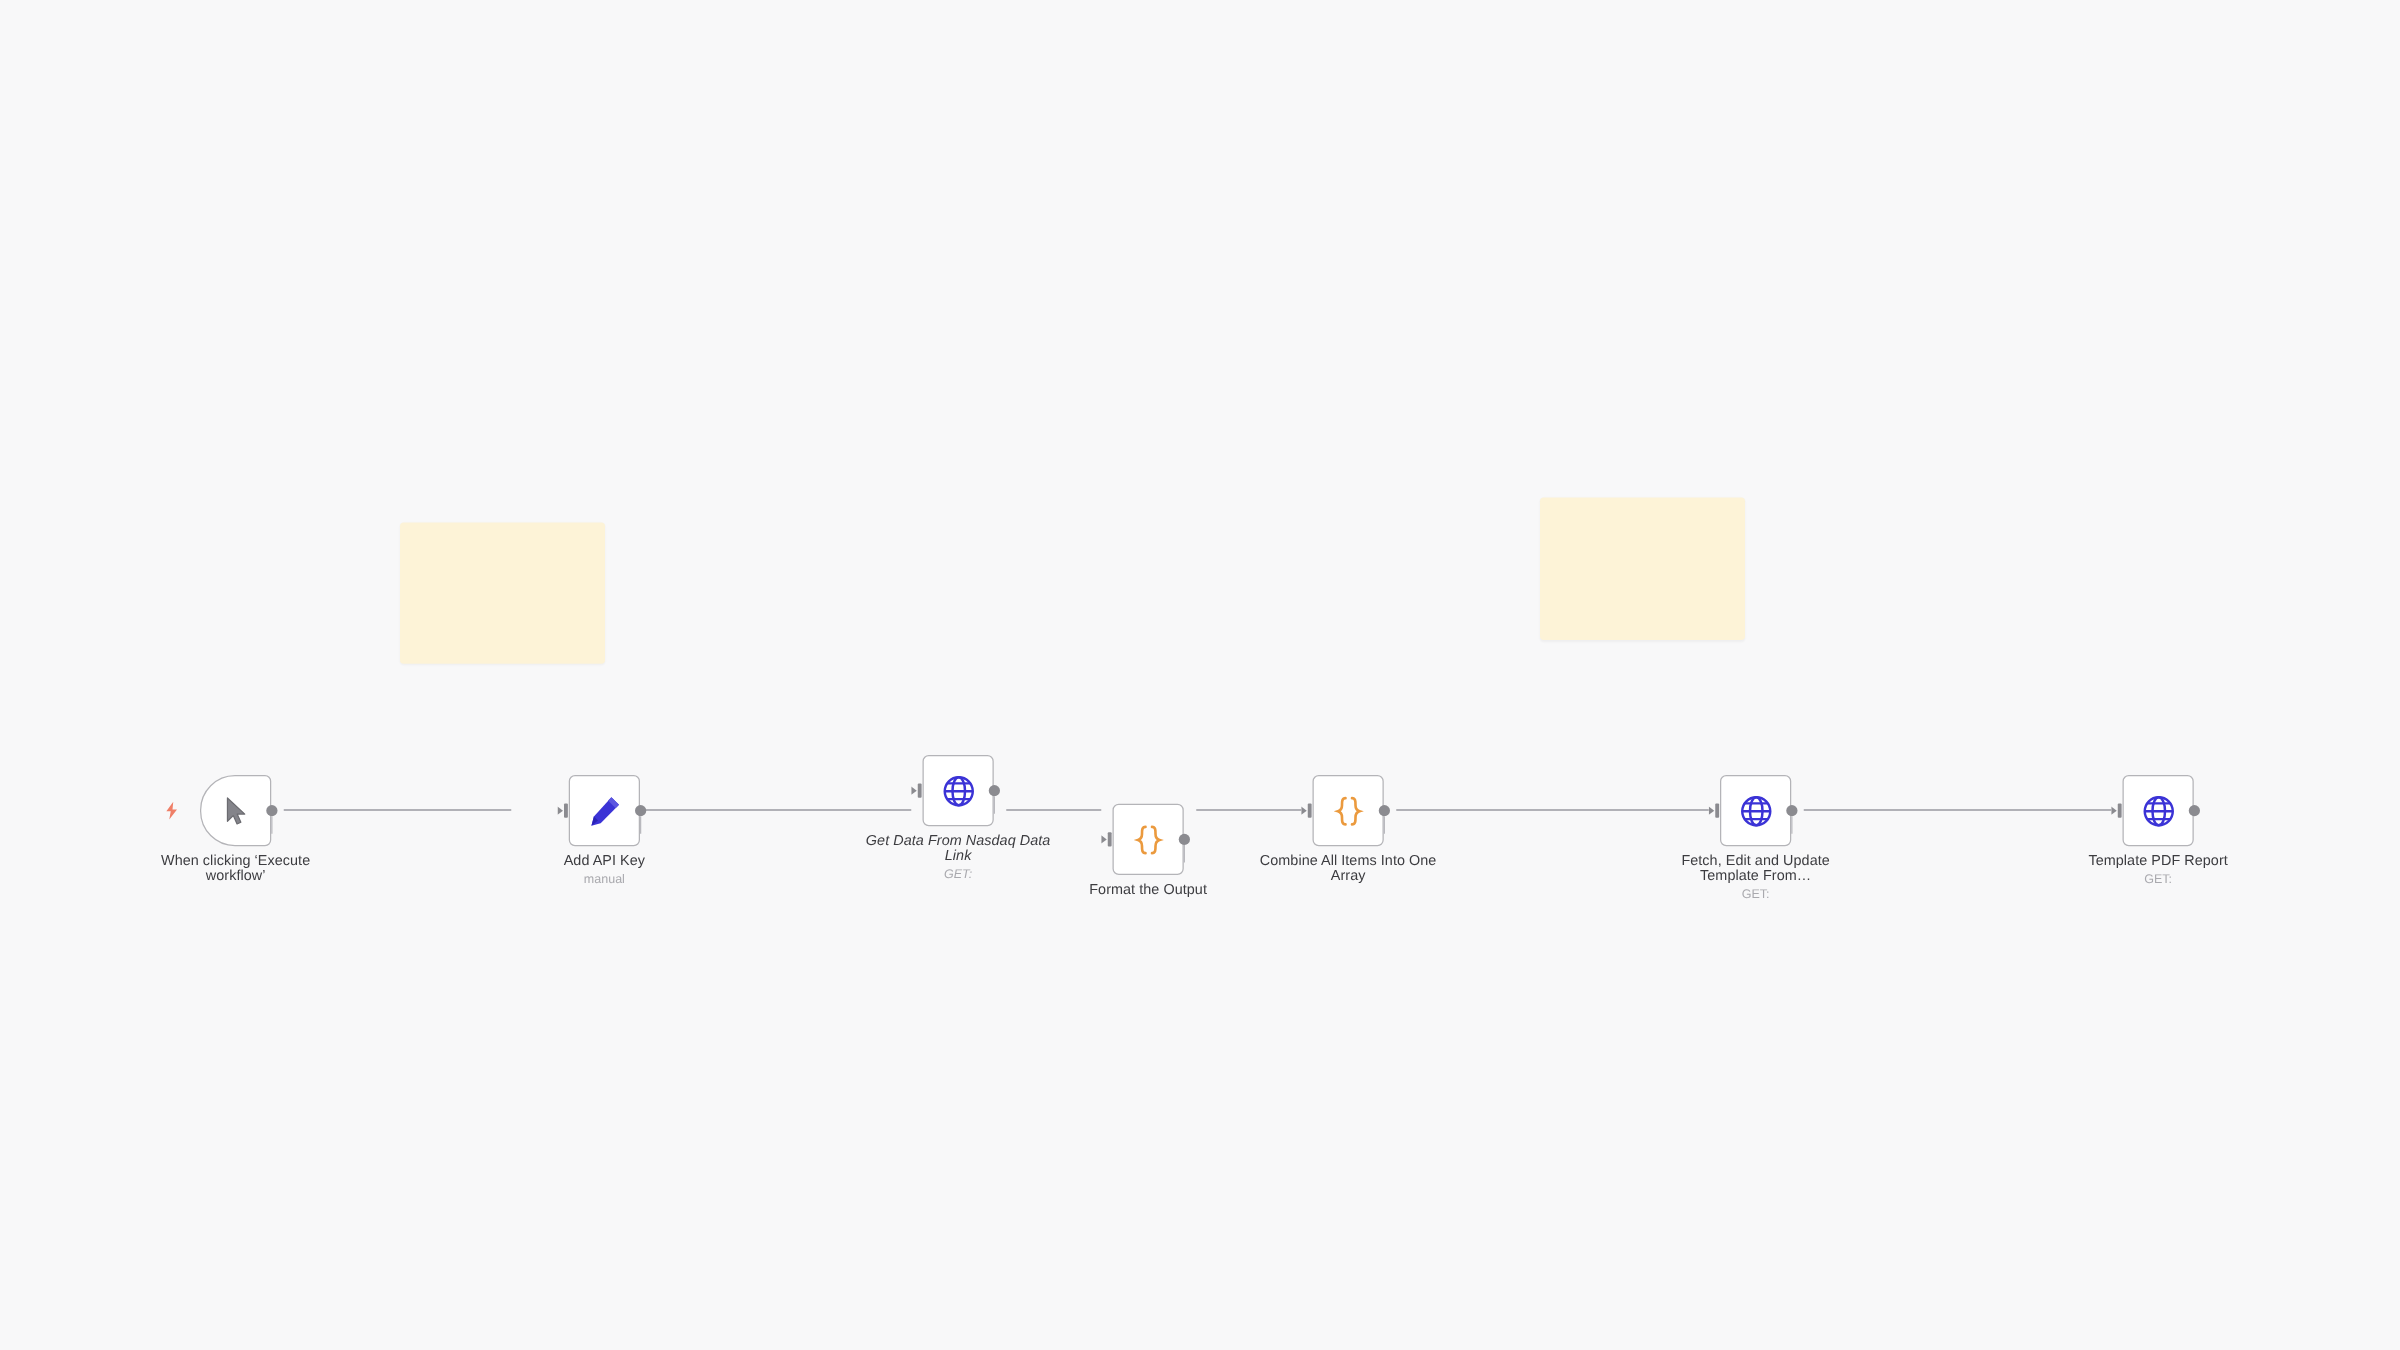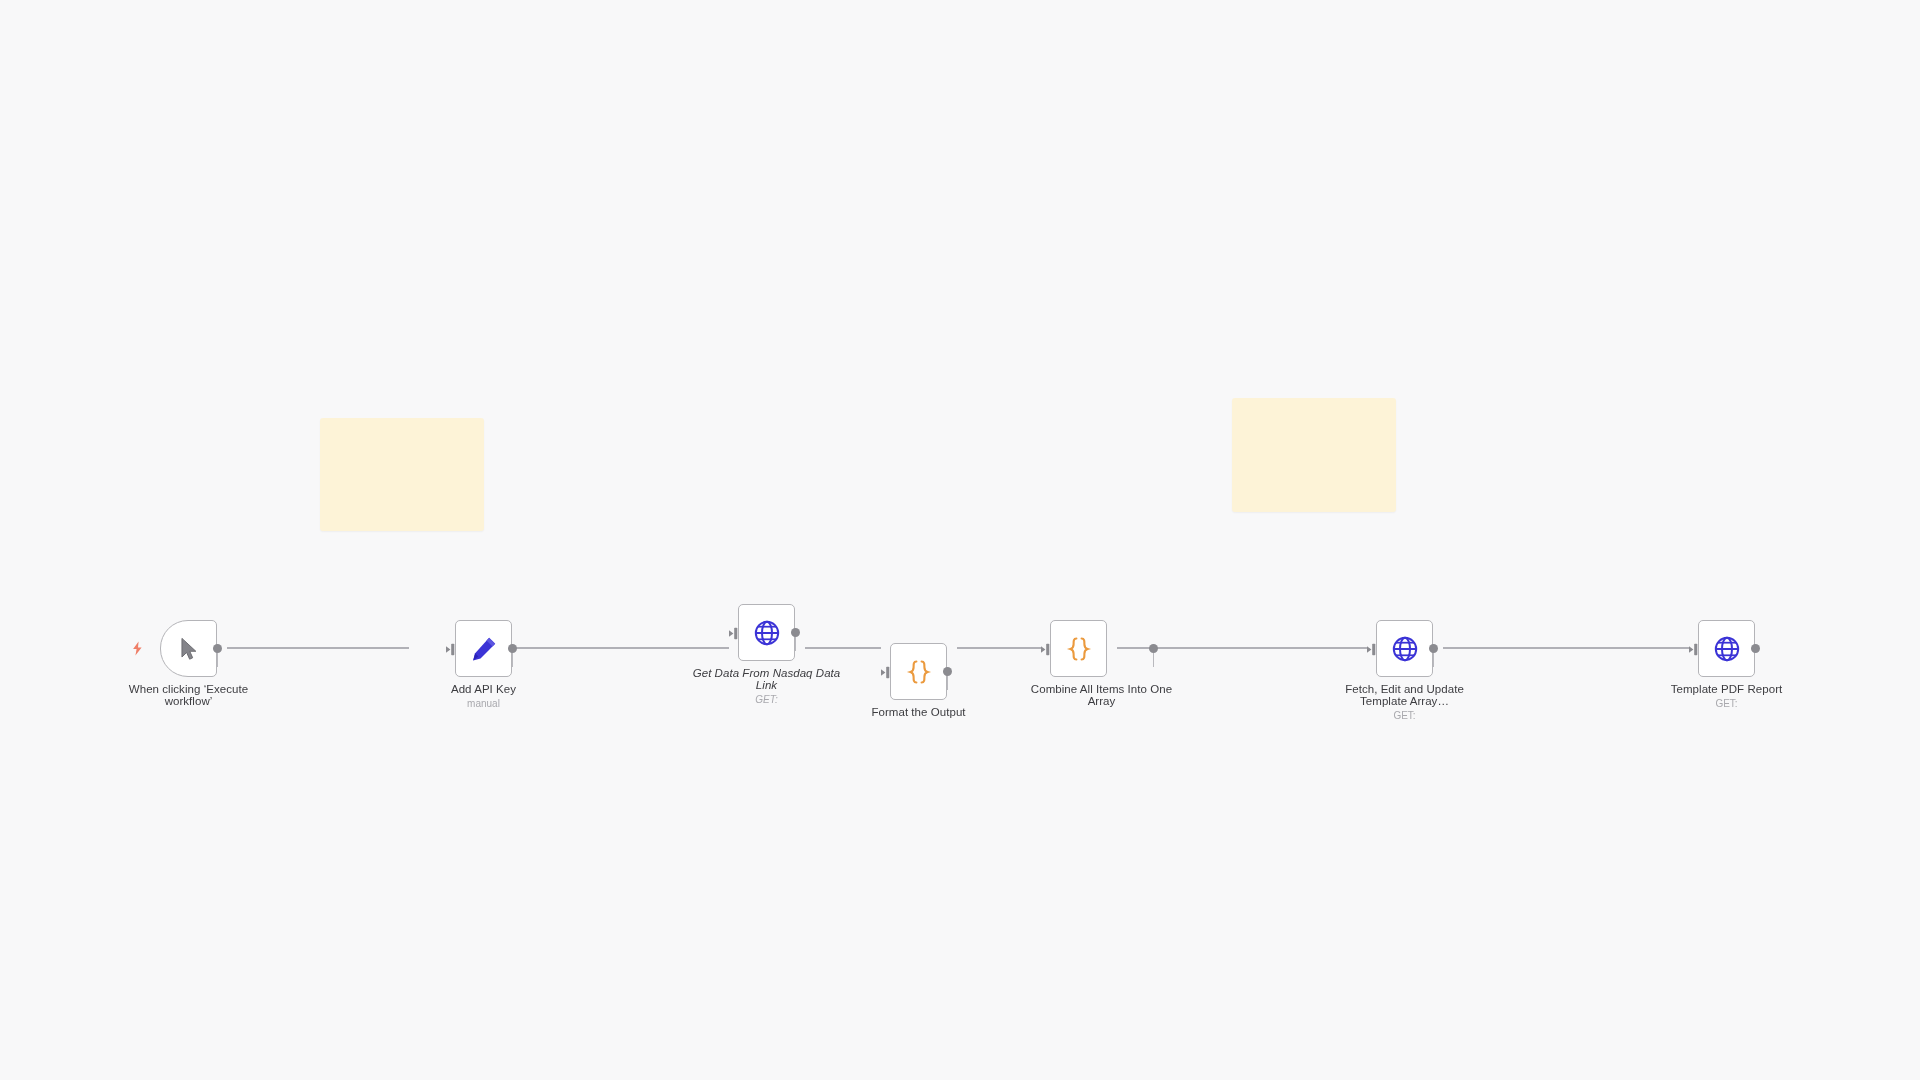--- a/index.html
+++ b/index.html
@@ -241,21 +241,21 @@
       </svg>
     </div>
     <div class="ep-out"></div>
     <div class="ep-out-stub"></div>
     <div class="node-caption">
       <div class="node-title">Format the Output</div>
 
     </div>
   </div>
 
-  <div class="node" id="node-4" style="left: 1050px; top: 620px; padding-left: 46px;">
+  <div class="node" id="node-4" style="left: 1050px; top: 620px;">
     <div class="ep-in">
       <svg viewBox="0 0 10 13" width="10" height="13">
         <path d="M0 3.2 L4.4 6.5 L0 9.8 Z" fill="#8b8b90"></path>
         <rect x="5.2" y="0.8" width="3.1" height="11.4" rx="0.8" fill="#8b8b90"></rect>
       </svg>
     </div>
     <div class="node-box">
       <svg class="node-icon code-ico" viewBox="0 0 30 30">
         <path d="M12.4 4.5 C9.4 4.5 9.6 7.6 9.6 10.2 C9.6 12.6 8.6 14.3 6.4 15 C8.6 15.7 9.6 17.4 9.6 19.8 C9.6 22.4 9.4 25.5 12.4 25.5" fill="none" stroke="#eb9a3e" stroke-width="2.1" stroke-linecap="round"></path>
         <path d="M17.6 4.5 C20.6 4.5 20.4 7.6 20.4 10.2 C20.4 12.6 21.4 14.3 23.6 15 C21.4 15.7 20.4 17.4 20.4 19.8 C20.4 22.4 20.6 25.5 17.6 25.5" fill="none" stroke="#eb9a3e" stroke-width="2.1" stroke-linecap="round"></path>
@@ -281,21 +281,21 @@
         <circle cx="12" cy="12" r="9.6" fill="none" stroke="#3b33d6" stroke-width="1.7"></circle>
         <ellipse cx="12" cy="12" rx="4.3" ry="9.6" fill="none" stroke="#3b33d6" stroke-width="1.7"></ellipse>
         <line x1="2.4" y1="12" x2="21.6" y2="12" stroke="#3b33d6" stroke-width="1.7"></line>
         <line x1="4.2" y1="6.6" x2="19.8" y2="6.6" stroke="#3b33d6" stroke-width="1.5"></line>
         <line x1="4.2" y1="17.4" x2="19.8" y2="17.4" stroke="#3b33d6" stroke-width="1.5"></line>
       </svg>
     </div>
     <div class="ep-out"></div>
     <div class="ep-out-stub"></div>
     <div class="node-caption">
-      <div class="node-title">Fetch, Edit and Update Template Array…</div>
+      <div class="node-title">Fetch, Edit and Update Template From…</div>
       <div class="node-subtitle">GET:</div>
     </div>
   </div>
 
   <div class="node" id="node-6" style="left: 1698px; top: 620px;">
     <div class="ep-in">
       <svg viewBox="0 0 10 13" width="10" height="13">
         <path d="M0 3.2 L4.4 6.5 L0 9.8 Z" fill="#8b8b90"></path>
         <rect x="5.2" y="0.8" width="3.1" height="11.4" rx="0.8" fill="#8b8b90"></rect>
       </svg>

